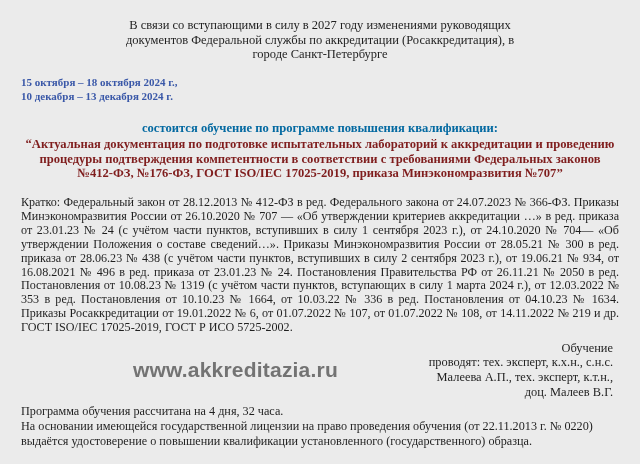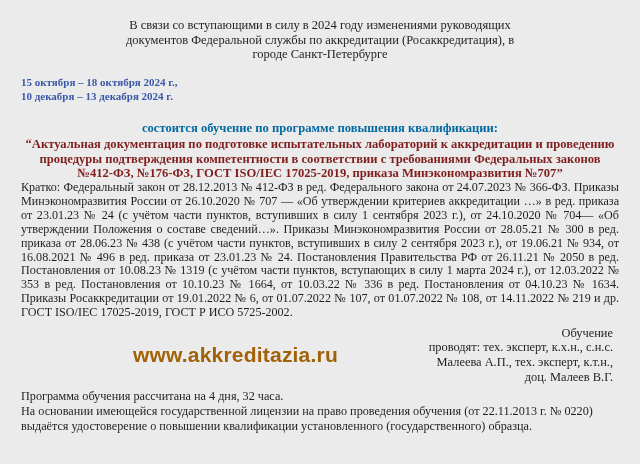--- a/index.html
+++ b/index.html
@@ -39,35 +39,36 @@
   }
   .course-title {
     text-align: center;
     margin-top: 1px;
     color: #7f1d1d;
     font-weight: bold;
     font-size: 12.6px;
     line-height: 1.18;
   }
   .brief {
+    margin-top: 15px;
     font-size: 12.1px;
     line-height: 1.145;
     text-align: justify;
   }
   .footer-row {
     display: flex;
     align-items: center;
     justify-content: space-between;
     margin-top: 6px;
   }
   .website {
     font-family: "Liberation Sans", sans-serif;
     font-weight: bold;
     font-size: 21px;
-    color: #a16207;
+    color: #737373;
     margin-left: 112px;
     letter-spacing: 0.2px;
     cursor: pointer;
   }
   .instructors {
     text-align: right;
     font-size: 12.4px;
     line-height: 1.18;
     padding-right: 6px;
   }
@@ -81,21 +82,21 @@
     line-height: 1.17;
     margin-top: 1px;
     text-align: left;
   }
 </style>
 </head>
 <body>
 
 <div class="page">
 
-  <div class="intro">В связи со вступающими в силу в 2024 году изменениями руководящих документов Федеральной службы по аккредитации (Росаккредитация), в городе Санкт-Петербурге</div>
+  <div class="intro">В связи со вступающими в силу в 2027 году изменениями руководящих документов Федеральной службы по аккредитации (Росаккредитация), в городе Санкт-Петербурге</div>
 
   <div class="dates">
     <div>15 октября – 18 октября 2024 г.,</div>
     <div>10 декабря – 13 декабря 2024 г.</div>
   </div>
 
   <div class="session">состоится обучение по программе повышения квалификации:</div>
 
   <div class="course-title">“Актуальная документация по подготовке испытательных лабораторий к аккредитации и проведению процедуры подтверждения компетентности в соответствии с требованиями Федеральных законов №412-ФЗ, №176-ФЗ, ГОСТ  ISO/IEC 17025-2019, приказа Минэкономразвития №707”</div>
 

